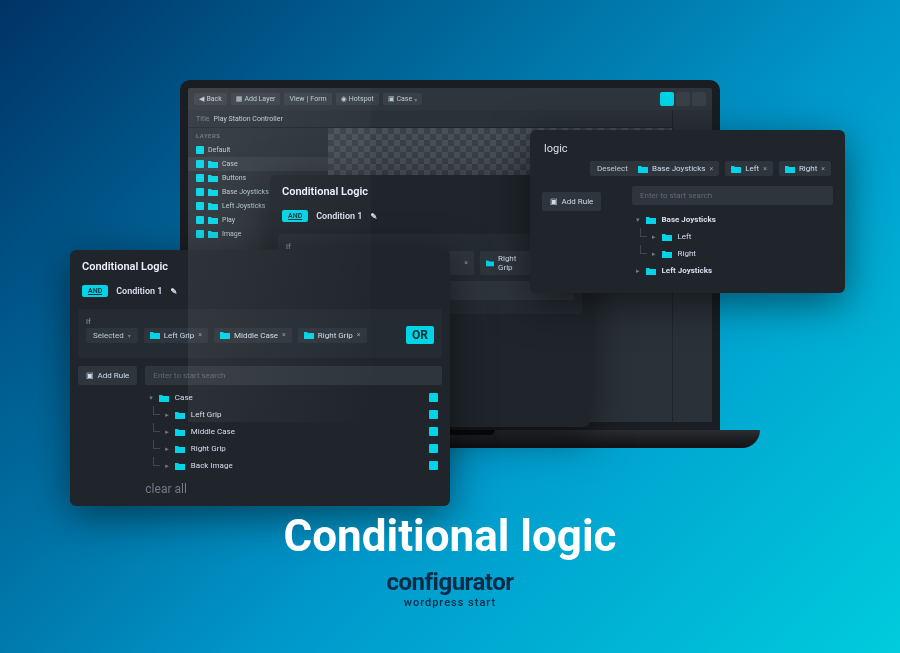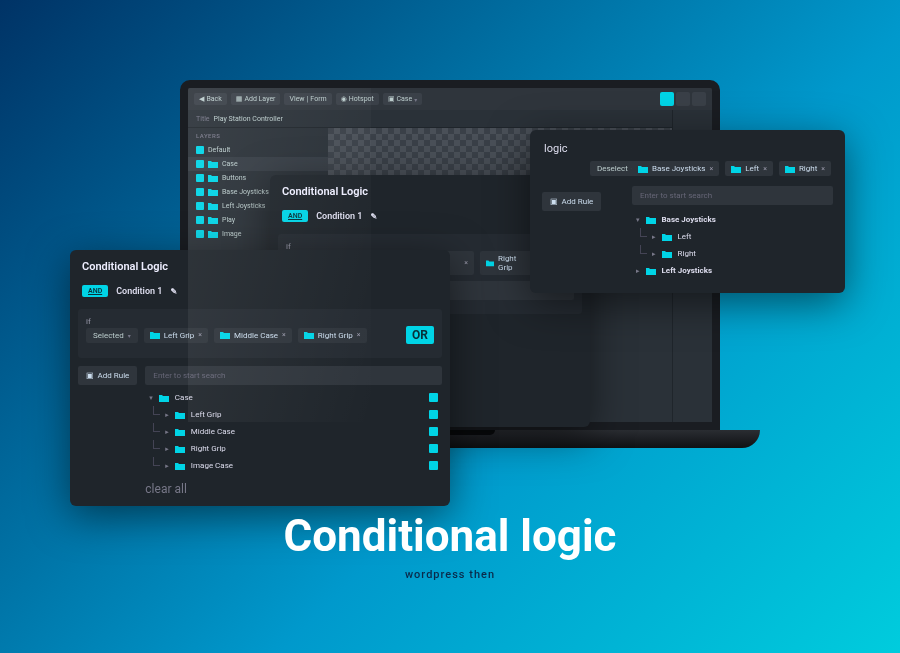--- a/index.html
+++ b/index.html
@@ -283,21 +283,21 @@
               <path d="M0 1h3l1 1h6v6H0z"></path>
             </svg>
             <span>Right Grip</span>
             <span class="check"></span>
           </div>
         <div class="tree-row child">
             <span class="chev2">▸</span>
             <svg class="folder" viewBox="0 0 10 8">
               <path d="M0 1h3l1 1h6v6H0z"></path>
             </svg>
-            <span>Image Case</span>
+            <span>Back Image</span>
             <span class="check"></span>
           </div>
       </div>
       <div class="clear-all" style="padding:4px 0 10px">clear all</div>
     </div>
   </div>
 </div>
 
 <div class="panel panel-r" style="left:530px;top:130px;width:315px;">
   <div class="then">logic</div>
@@ -365,15 +365,16 @@
             <b>Left Joysticks</b>
           </div>
       </div>
     </div>
   </div>
 </div>
 
 <div class="hero">
   <h1>Conditional logic</h1>
   <div class="brand">
-    <small>wordpress then</small>
+    <span>configurator</span>
+    <small>wordpress start</small>
   </div>
 </div>
 
 </body></html>

